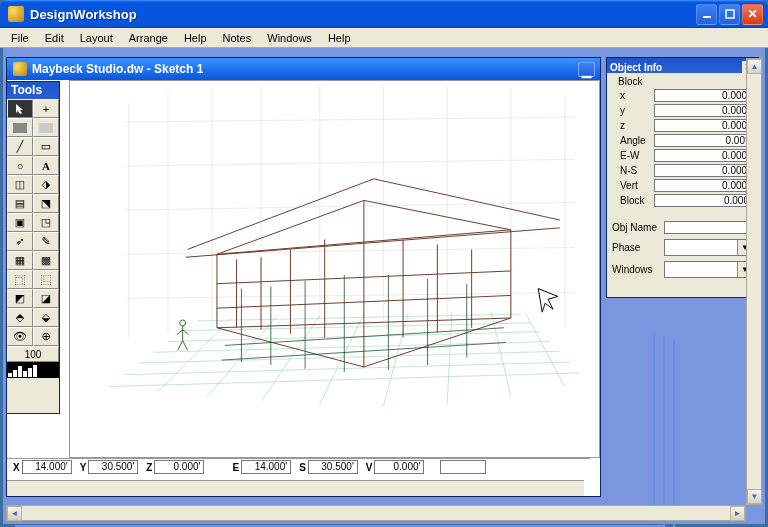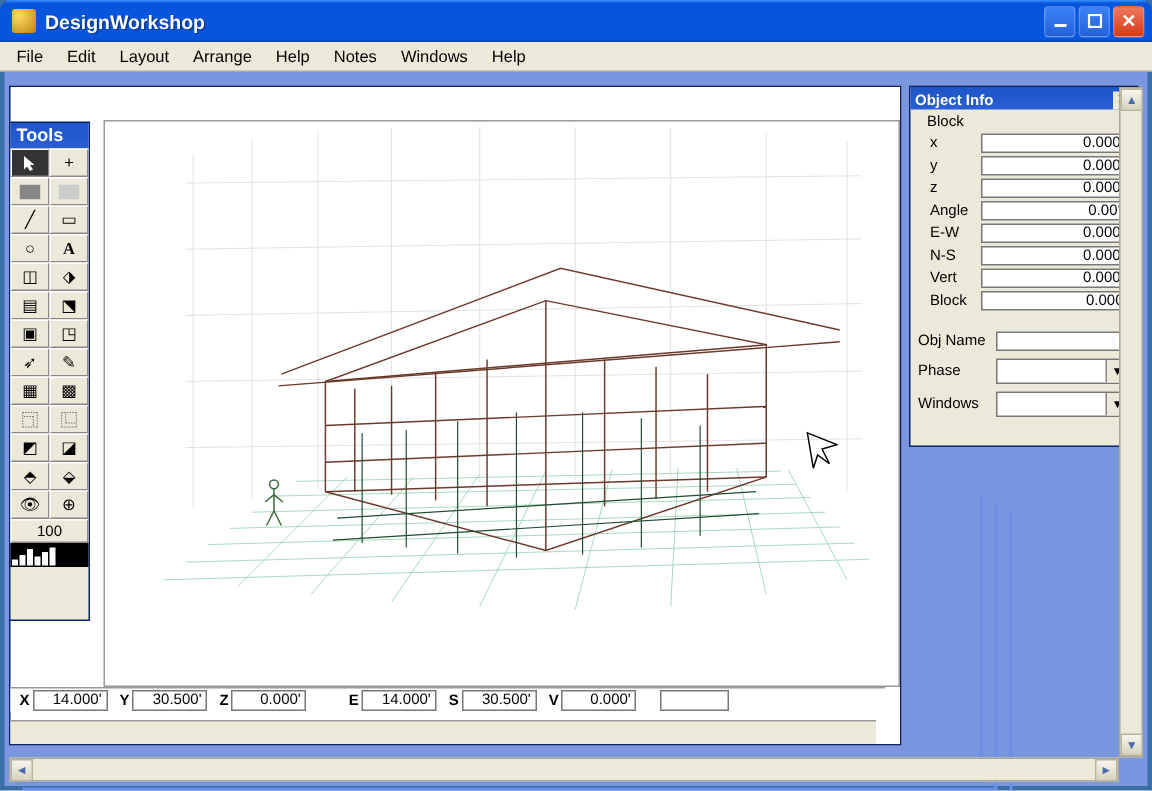--- a/index.html
+++ b/index.html
@@ -138,20 +138,25 @@
   <div class="menu-item">Help</div>
 </div>
 
 <div class="workspace">
 
   <div class="doc-shadow sh3"></div>
   <div class="doc-shadow sh2"></div>
   <div class="doc-shadow sh1"></div>
 
   <div class="doc-window">
+    <div class="doc-title">
+      <div class="icon"></div>
+      <div class="doc-title-text">Maybeck Studio.dw - Sketch 1</div>
+      <div class="doc-min">▁</div>
+    </div>
     <div class="canvas-area">
       <svg viewBox="0 0 540 380">
 
         <g stroke="#9bd4b5" stroke-width="0.6" fill="none">
           <path d="M40 310 L520 296"></path>
             <path d="M55 298 L510 285"></path>
             <path d="M70 286 L500 274"></path>
           <path d="M85 275 L490 264"></path>
             <path d="M100 264 L480 254"></path>
             <path d="M115 253 L470 245"></path>

